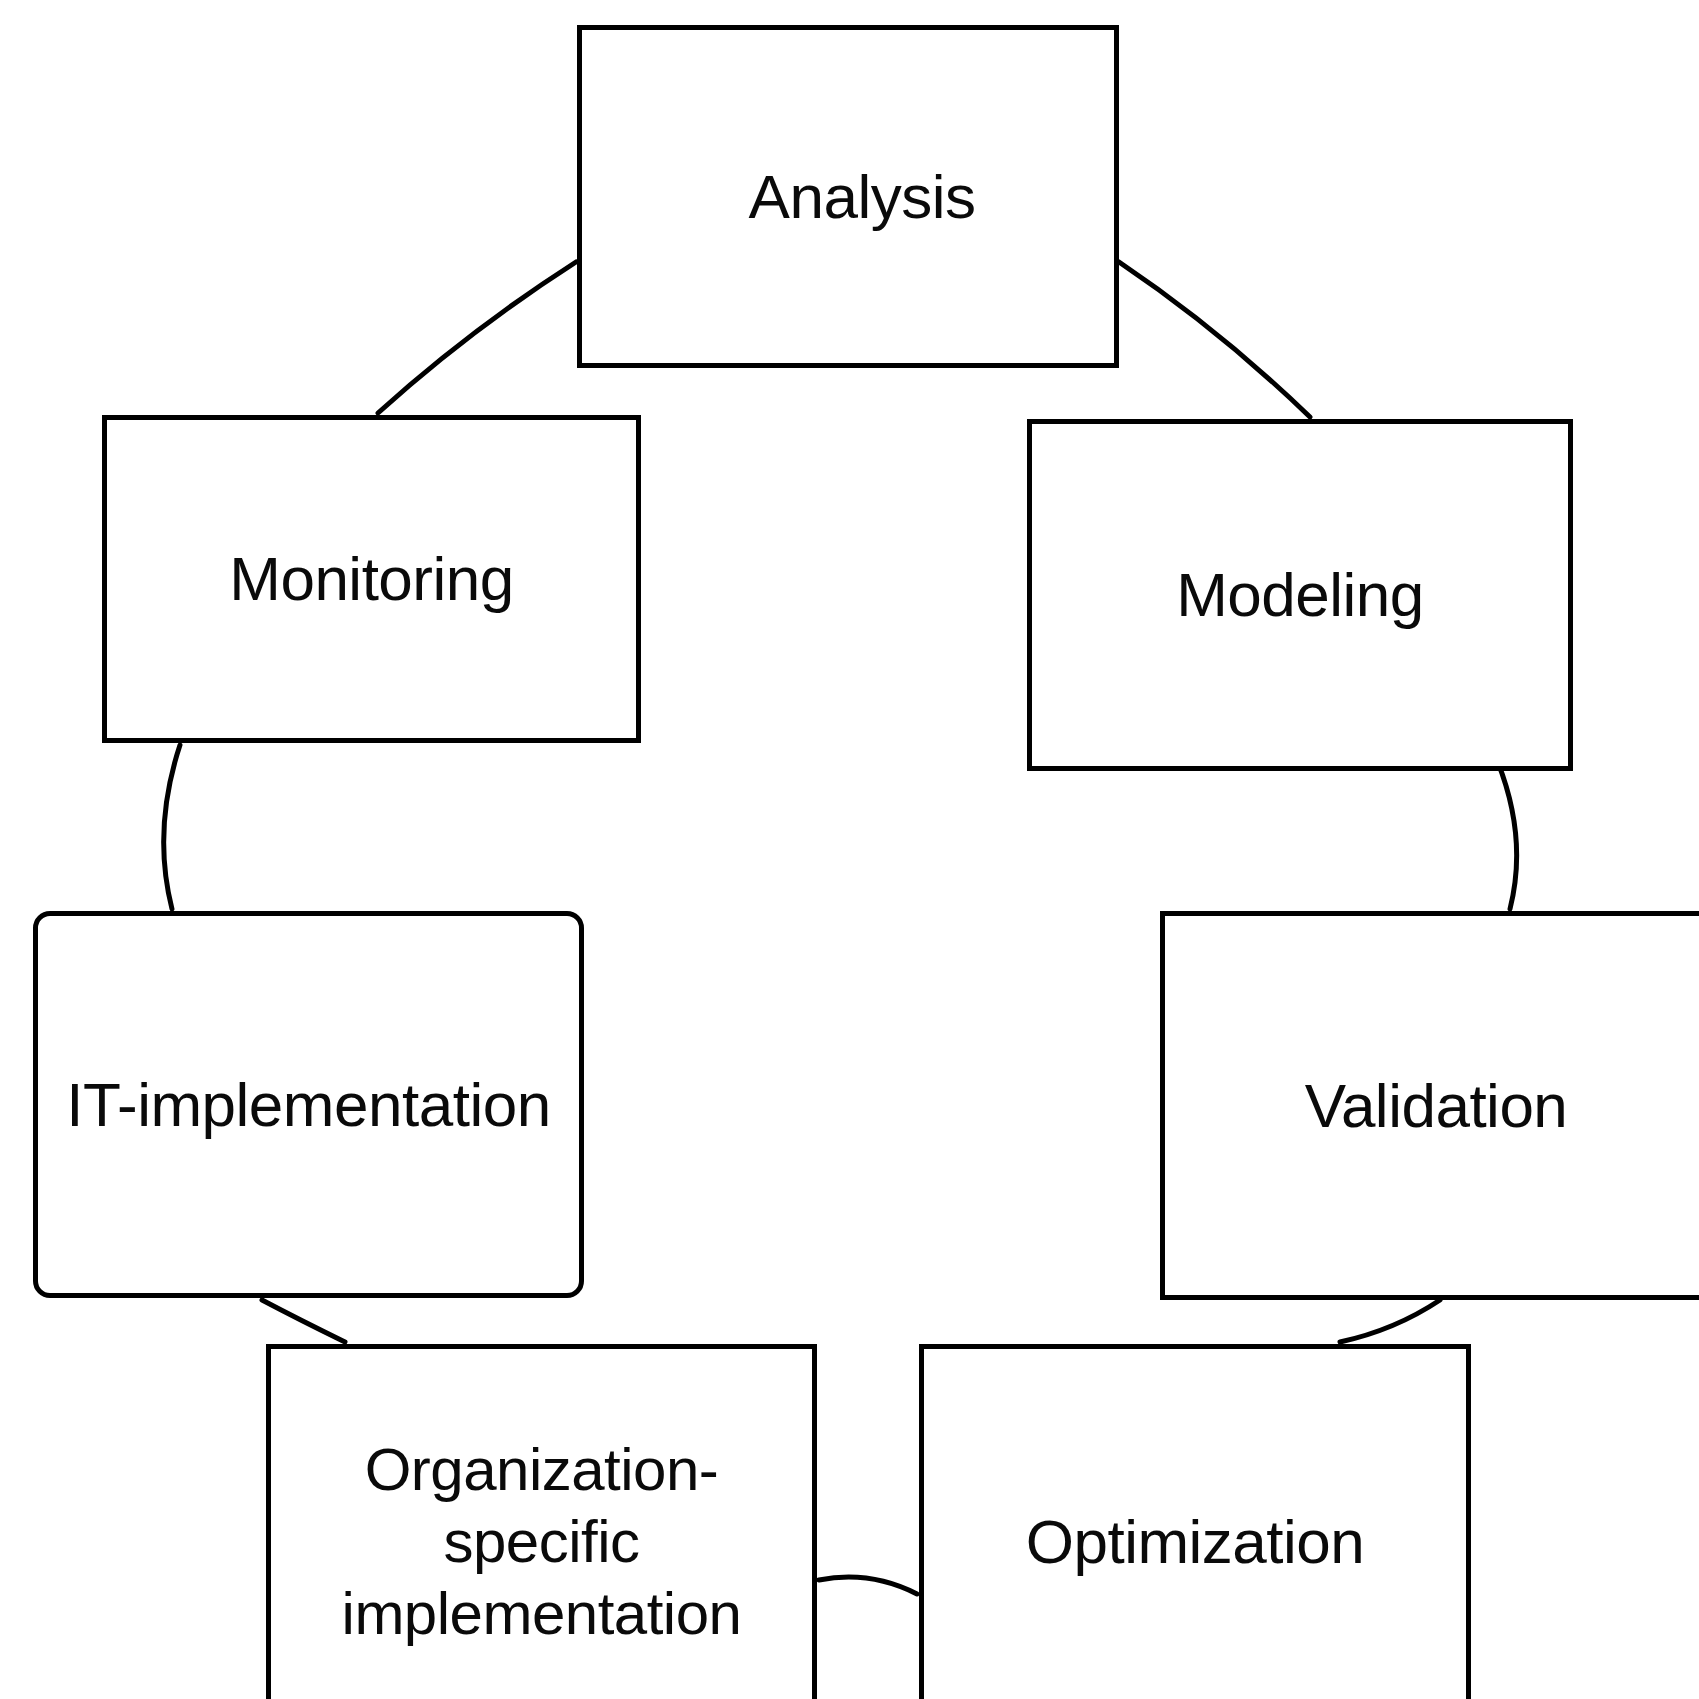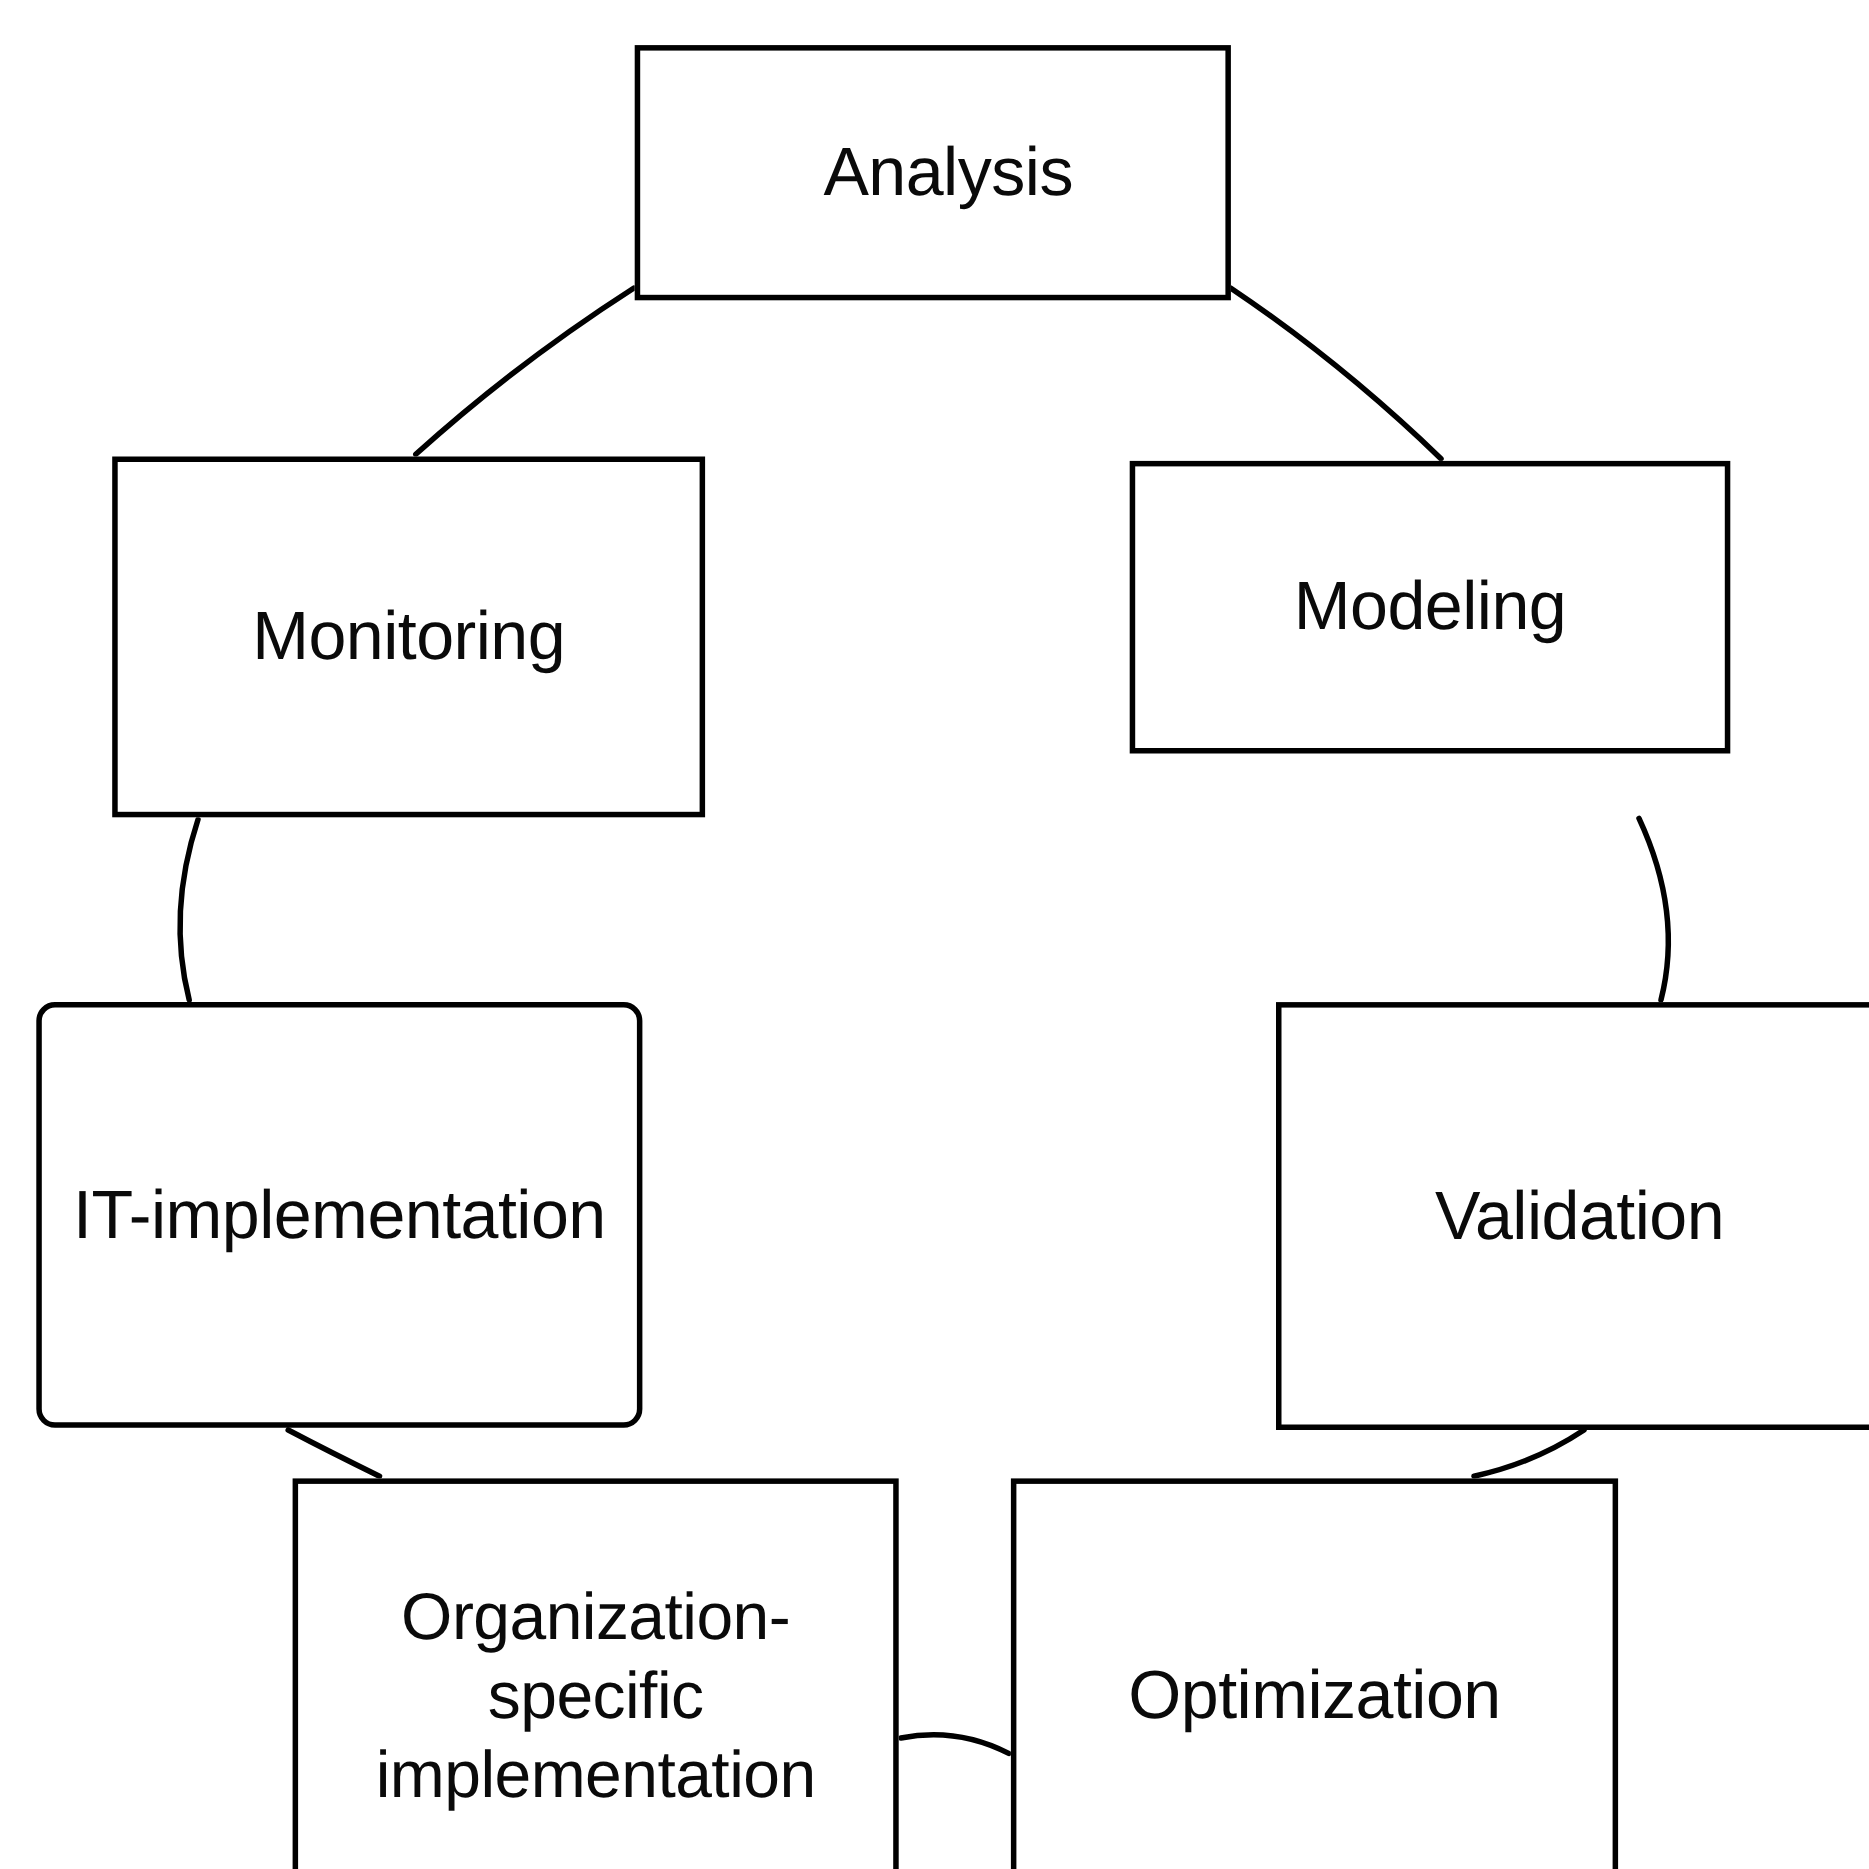--- a/index.html
+++ b/index.html
@@ -61,25 +61,25 @@
       <path d="M 1119 262 Q 1220 330 1310 417"></path>
       <path d="M 1490 744 Q 1530 830 1510 909"></path>
       <path d="M 1440 1300 Q 1395 1330 1340 1342"></path>
       <path d="M 917 1594 Q 870 1570 819 1580"></path>
       <path d="M 345 1342 Q 300 1320 262 1300"></path>
       <path d="M 172 909 Q 152 830 180 745"></path>
       <path d="M 378 413 Q 470 330 576 262"></path>
     </g>
   </svg>
 
-  <div class="node-box" style="left: 577px; top: 41px; width: 542px; height: 232px; padding-left: 28px;">
+  <div class="node-box" style="left: 577px; top: 25px; width: 542px; height: 343px; padding-left: 28px;">
     <span class="node-label">Analysis</span>
   </div>
 
-  <div class="node-box" style="left: 1027px; top: 419px; width: 546px; height: 266px;">
+  <div class="node-box" style="left: 1027px; top: 419px; width: 546px; height: 352px;">
     <span class="node-label">Modeling</span>
   </div>
 
   <div class="node-box" style="left: 1120px; top: 911px; width: 552px; height: 389px; margin-left: 40px;">
     <span class="node-label">Validation</span>
   </div>
 
   <div class="node-box" style="left: 919px; top: 1344px; width: 552px; height: 395px;">
     <span class="node-label">Optimization</span>
   </div>

